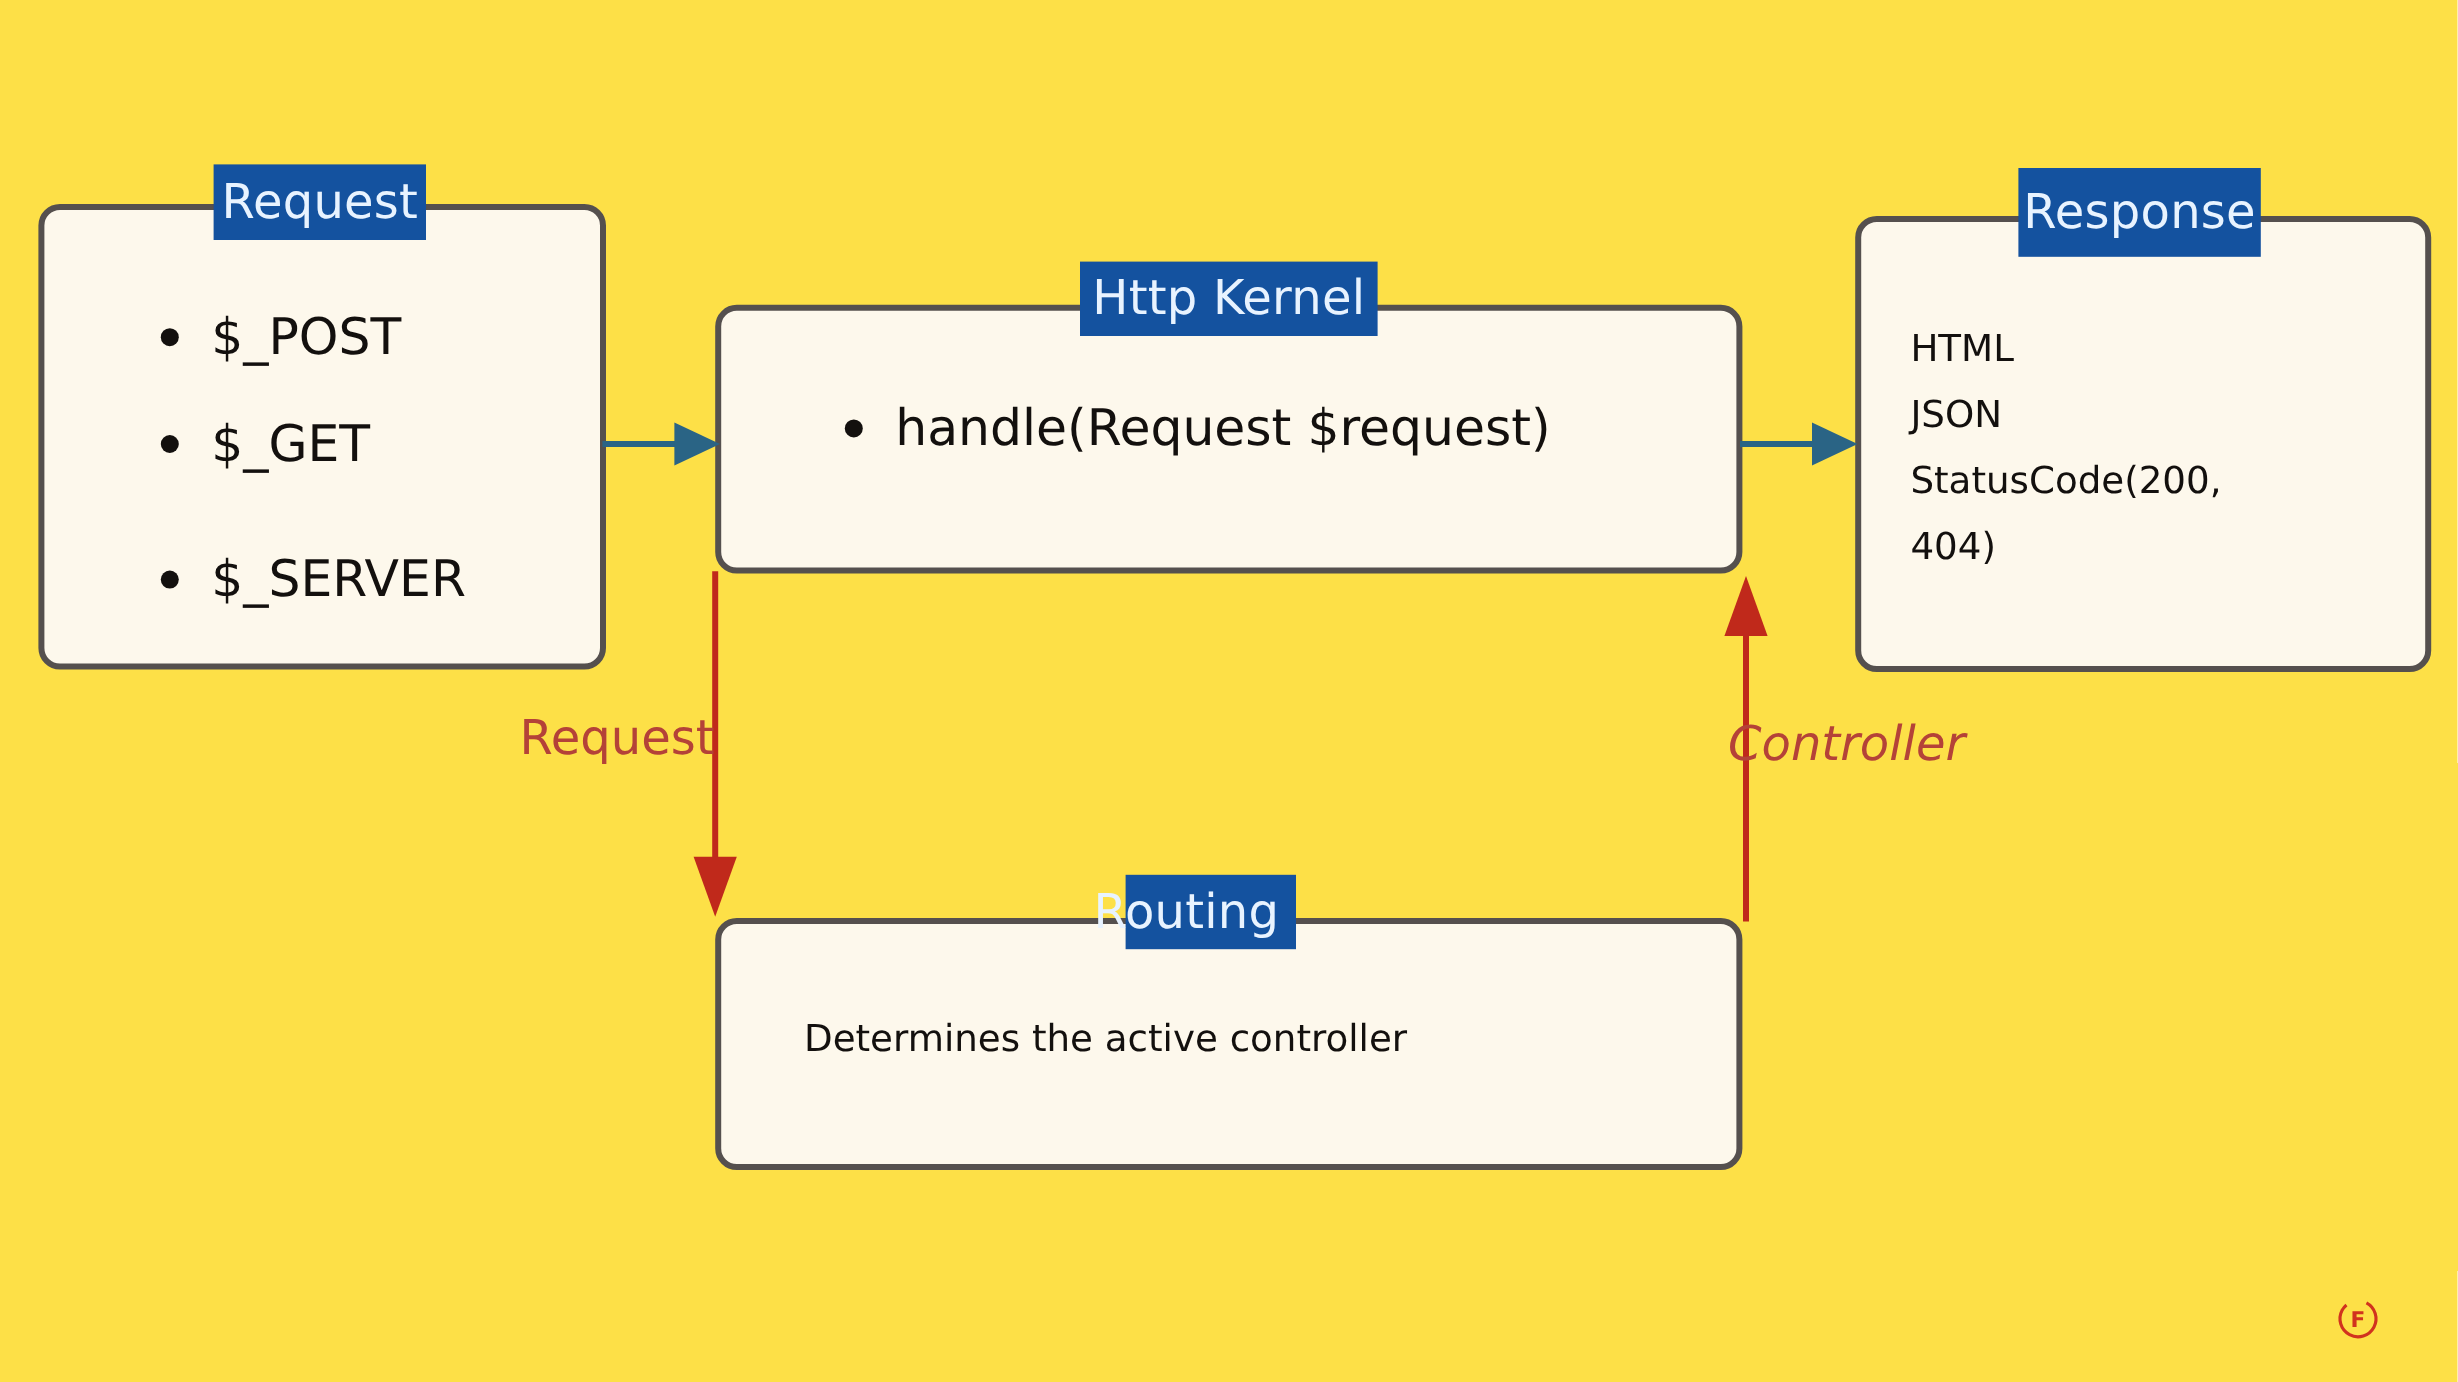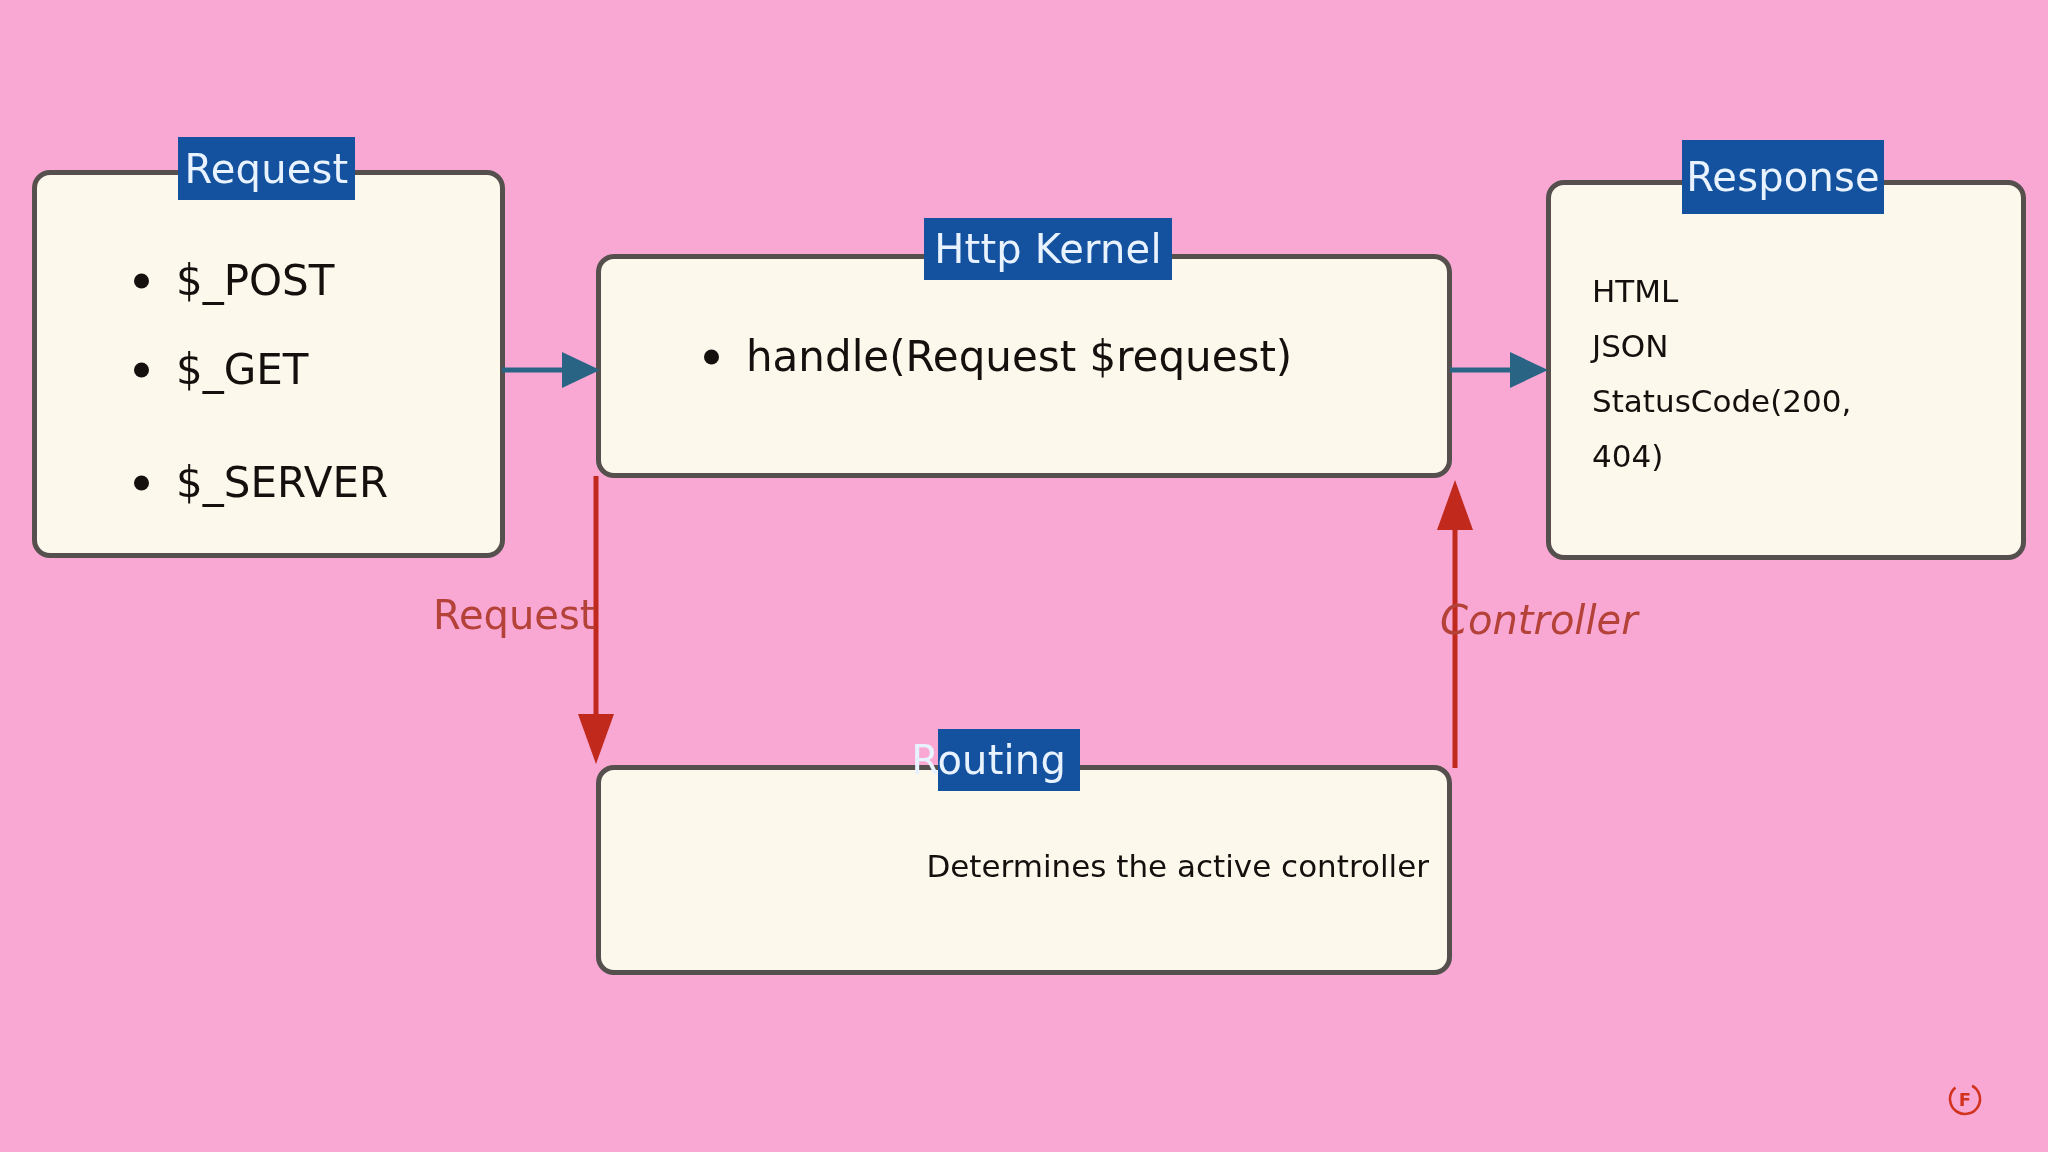--- a/index.html
+++ b/index.html
@@ -4,21 +4,21 @@
 <style>
   html, body {
     margin: 0;
     padding: 0;
     background: #ffffff;
   }
   #stage {
     position: relative;
     width: 2048px;
     height: 1152px;
-    background: #f9a8d4;
+    background: #fde047;
     overflow: hidden;
     font-family: "DejaVu Sans", sans-serif;
   }
 
   
   .node-box {
     position: absolute;
     border: 5px solid #55504e;
     border-radius: 18px;
     background: #fdf8ec;
@@ -116,21 +116,21 @@
     <li style="margin-bottom:64px;">
       <span>$_GET</span>
     </li>
     <li>
       <span>$_SERVER</span>
     </li>
   </ul>
 
   <div class="node-box" style="left:596px; top:254px; width:856px; height:224px;"></div>
 
-  <div class="badge" style="left:924px; top:218px; width:248px; height:62px;">
+  <div class="badge" style="left:900px; top:218px; width:248px; height:62px;">
     <span>Http Kernel</span>
   </div>
 
   <ul class="bullet-list" style="left:700px; top:332px; width:760px;">
     <li>
       <span>handle(Request $request)</span>
     </li>
   </ul>
 
   <div class="node-box" style="left:1546px; top:180px; width:480px; height:380px;"></div>
@@ -143,21 +143,21 @@
 JSON
 StatusCode(200,
 404)</div>
 
   <div class="node-box" style="left:596px; top:765px; width:856px; height:210px;"></div>
 
   <div class="badge" style="left:938px; top:729px; width:142px; height:62px;justify-content:flex-end;">
     <span>Routing</span>
   </div>
 
-  <div class="plain-text" style="left:629px; top:851px; width:800px;text-align:right;">Determines the active controller</div>
+  <div class="plain-text" style="left:670px; top:851px; width:800px;">Determines the active controller</div>
 
   <svg class="arrow-svg" style="left:500px; top:348px;" width="110" height="44" viewBox="0 0 110 44">
     <line x1="2" y1="22" x2="72" y2="22" stroke="#2a6485" stroke-width="5"></line>
     <polygon points="62,4 100,22 62,40" fill="#2a6485"></polygon>
   </svg>
 
   <svg class="arrow-svg" style="left:1448px; top:348px;" width="110" height="44" viewBox="0 0 110 44">
     <line x1="2" y1="22" x2="72" y2="22" stroke="#2a6485" stroke-width="5"></line>
     <polygon points="62,4 100,22 62,40" fill="#2a6485"></polygon>
   </svg>

